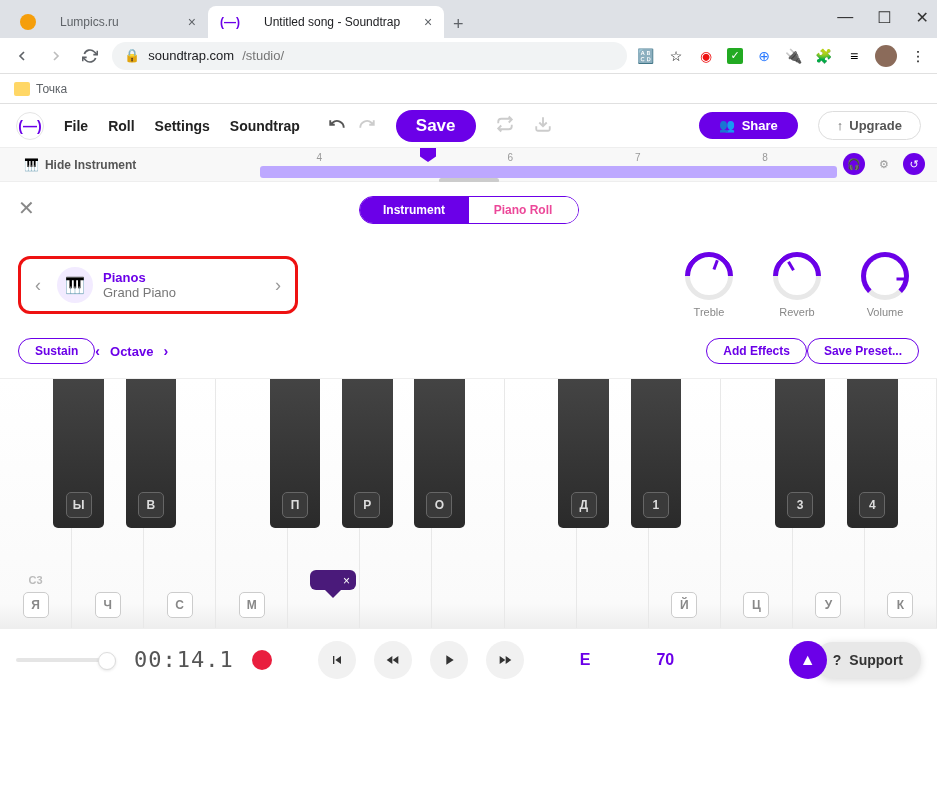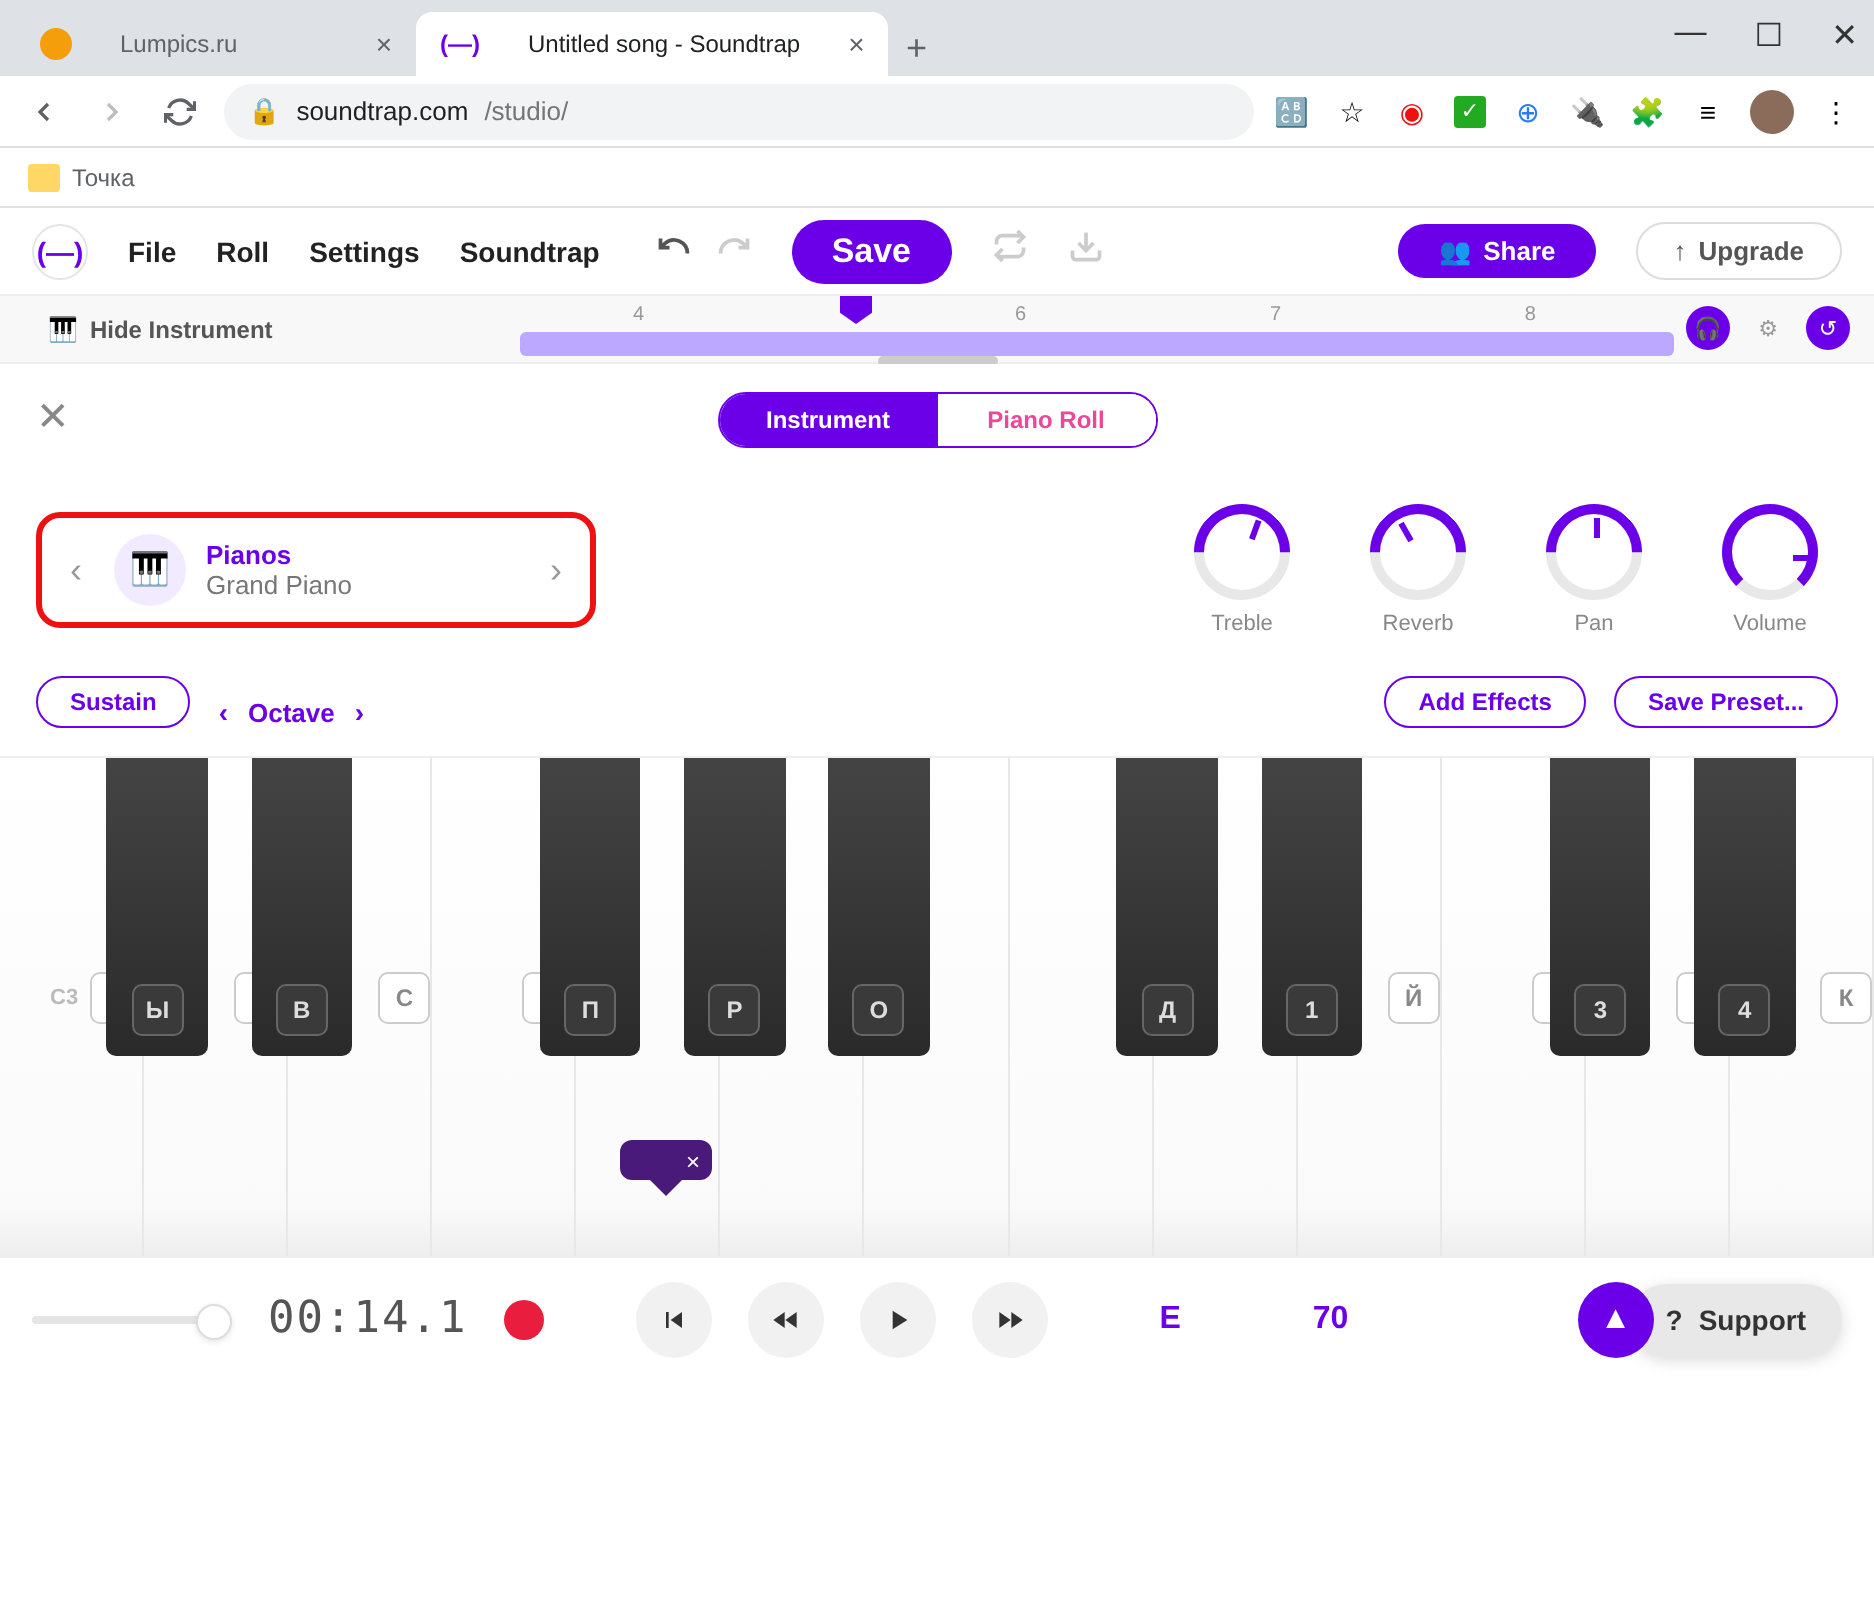--- a/index.html
+++ b/index.html
@@ -69,29 +69,29 @@
 .instsub { color: #777; font-size: 13px; }
 
 .knobs { display: flex; gap: 40px; margin-left: auto; margin-right: 10px; }
 .knob { display: flex; flex-direction: column; align-items: center; gap: 6px; }
 .knobdial { width: 48px; height: 48px; border-radius: 50%; border: 5px solid #e8e8e8; position: relative; }
 .knobdial::before { content: ''; position: absolute; inset: -5px; border-radius: 50%; border: 5px solid transparent; border-top-color: #6b00e8; border-right-color: #6b00e8; transform: rotate(-45deg); }
 .knobdial.vol::before { border-top-color: #6b00e8; border-right-color: #6b00e8; border-bottom-color: #6b00e8; transform: rotate(-90deg); }
 .knobind { position: absolute; left: 50%; top: 2px; width: 3px; height: 10px; background: #6b00e8; transform-origin: 50% 20px; }
 .knoblabel { font-size: 11px; color: #888; }
 
-.ctrlrow { display: flex; align-items: flex-end; margin-top: 20px; gap: 14px; }
+.ctrlrow { display: flex; align-items: center; margin-top: 20px; }
 .pillbtn { border: 1.5px solid #6b00e8; color: #6b00e8; background: #fff; border-radius: 16px; padding: 5px 16px; font-size: 12px; font-weight: 600; cursor: pointer; }
 .octavectrl { display: flex; align-items: center; gap: 10px; color: #6b00e8; font-size: 13px; font-weight: 600; }
 .octchev { cursor: pointer; font-size: 14px; }
 
 
 .piano { position: relative; height: 250px; background: linear-gradient(#fff, #f7f7f7); border-top: 1px solid #eee; }
 .whitekeys { display: flex; height: 100%; }
-.whitekey { flex: 1; border-right: 1px solid #e8e8e8; background: linear-gradient(#fff 0%, #fafafa 90%, #eee 100%); display: flex; flex-direction: row; justify-content: flex-end; align-items: center; padding-bottom: 10px; gap: 6px; cursor: pointer; position: relative; }
+.whitekey { flex: 1; border-right: 1px solid #e8e8e8; background: linear-gradient(#fff 0%, #fafafa 90%, #eee 100%); display: flex; flex-direction: column; justify-content: flex-end; align-items: center; padding-bottom: 10px; gap: 6px; cursor: pointer; position: relative; }
 .keynote { font-size: 11px; color: #bbb; font-weight: 600; }
 .keylabel { width: 26px; height: 26px; border: 1px solid #ccc; border-radius: 5px; display: flex; align-items: center; justify-content: center; font-size: 12px; color: #888; font-weight: 600; background: #fff; }
 .blackkeys { position: absolute; top: 0; left: 0; right: 0; height: 60%; pointer-events: none; }
 .blackkey { position: absolute; top: 0; width: 5.4%; height: 100%; background: linear-gradient(#444, #2a2a2a); border-radius: 0 0 5px 5px; display: flex; align-items: flex-end; justify-content: center; padding-bottom: 10px; cursor: pointer; pointer-events: auto; }
 .blackkey .keylabel { border-color: #666; background: #3a3a3a; color: #ddd; }
 
 
 .tooltip { position: absolute; background: #4a1a7a; color: #fff; padding: 10px 32px 10px 14px; border-radius: 6px; font-size: 12px; font-weight: 500; z-index: 50; }
 .tooltip .tclose { position: absolute; right: 6px; top: 4px; font-size: 12px; cursor: pointer; }
 .tooltip::after { content: ''; position: absolute; left: 50%; bottom: -8px; transform: translateX(-50%); border: 8px solid transparent; border-top-color: #4a1a7a; border-bottom: none; }
@@ -248,26 +248,20 @@
           </div>
         <div class="knoblabel">Treble</div>
       </div>
       <div class="knob">
         <div class="knobdial">
             <div class="knobind" style="transform:rotate(-30deg)"></div>
           </div>
         <div class="knoblabel">Reverb</div>
       </div>
       <div class="knob">
-        <div class="knobdial">
-            <div class="knobind" style="transform:rotate(0deg)"></div>
-          </div>
-        <div class="knoblabel">Pan</div>
-      </div>
-      <div class="knob">
         <div class="knobdial vol">
             <div class="knobind" style="transform:rotate(90deg)"></div>
           </div>
         <div class="knoblabel">Volume</div>
       </div>
     </div>
   </div>
 
   <div class="ctrlrow">
     <div class="pillbtn">Sustain</div>

